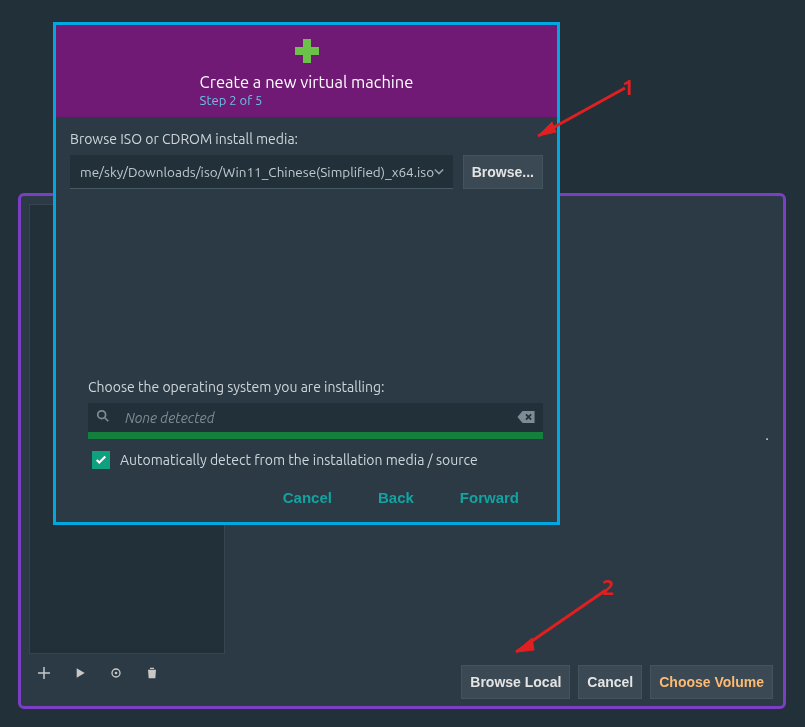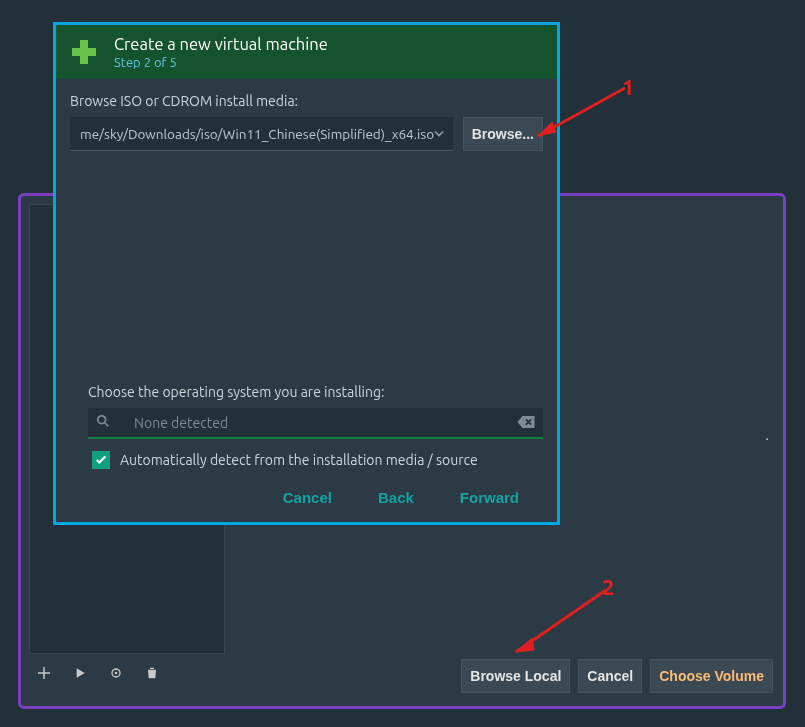--- a/index.html
+++ b/index.html
@@ -66,21 +66,21 @@
     position: absolute;
     right: 6px;
     top: 222px;
     color: #cfd6db;
     font-size: 15px;
   }
   .back-panel .bottom-bar {
     position: absolute;
     left: 214px;
     right: 10px;
-    bottom: 10px;
+    bottom: 4px;
     height: 40px;
     display: flex;
     gap: 8px;
     justify-content: flex-end;
     align-items: center;
   }
   .btn {
     background: #3a4953;
     border: 1px solid #44545f;
     color: #e4e4e4;
@@ -97,25 +97,26 @@
     left: 53px;
     top: 22px;
     width: 507px;
     height: 503px;
     border: 3px solid #00a7e0;
     background: #2b3a44;
     display: flex;
     flex-direction: column;
   }
   .dlg-header {
-    background: #14532d;
+    background: #701a75;
     padding: 10px 12px;
     display: flex;
     align-items: center;
-    gap: 14px;
+    gap: 6px;
+    flex-direction: column;
   }
   .plus-icon {
     width: 32px;
     height: 32px;
     display: flex;
     align-items: center;
     justify-content: center;
   }
   .plus-icon svg { width: 32px; height: 32px; }
   .dlg-header-text .title {
@@ -146,23 +147,24 @@
     color: #c0c9cf;
     font-size: 13.5px;
   }
   .iso-combo .chev { color: #8fa0aa; }
 
   .os-section { margin-top: auto; margin-left: 18px; }
   .search-row {
     display: flex;
     align-items: center;
     background: #22303a;
-    border-bottom: 2px solid #15803d;
+    border-bottom: 7px solid #15803d;
     padding: 6px 8px;
-    gap: 24px;
+    gap: 15px;
+    font-style: italic;
   }
   .search-row .search-icon { color: #7c8b94; }
   .search-row .placeholder { color: #7c8b94; flex: 1; }
   .search-row .clear-icon { color: #7c8b94; }
 
   .check-row {
     display: flex;
     align-items: center;
     gap: 10px;
     padding: 12px 4px 6px 4px;

